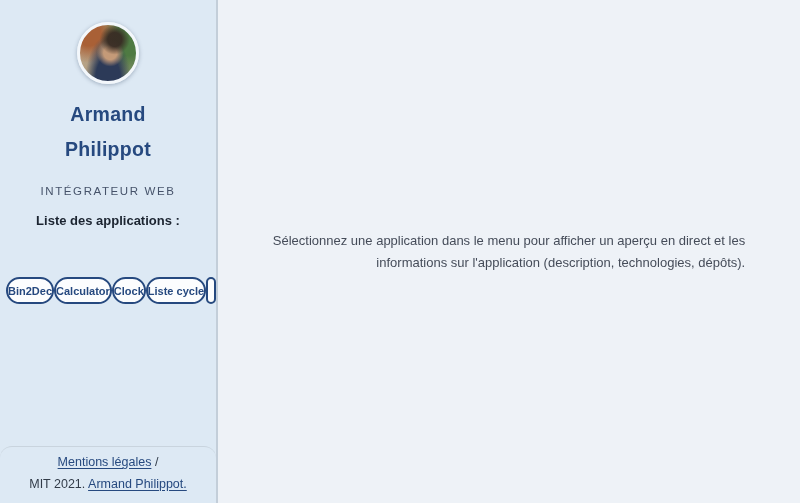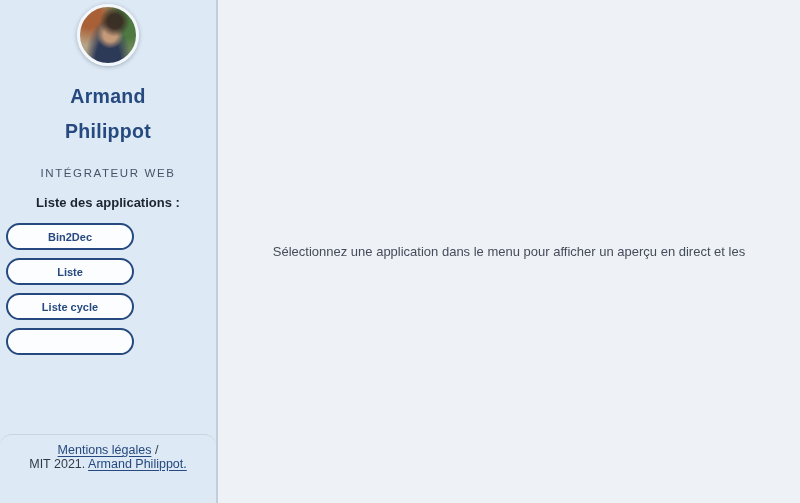--- a/index.html
+++ b/index.html
@@ -16,21 +16,21 @@
     height:503px;
     flex:0 0 218px;
     background:#dde9f4;
     border-right:2px solid #c3ced9;
     display:flex;
     flex-direction:column;
     align-items:center;
   }
   .profile {
     flex:0 0 auto;
-    padding-top:4px;
+    padding-top:22px;
     display:flex;
     flex-direction:column;
     align-items:center;
   }
   .avatar {
     width:62px; height:62px;
     border-radius:50%;
     border:3px solid #f3f7fb;
     box-shadow:0 1px 4px rgba(40,60,90,0.35);
     background:
@@ -60,32 +60,33 @@
 
   
   .app-nav {
     margin-top:16px;
     flex:1 1 auto;
     overflow:hidden;
     width:100%;
     display:flex;
     flex-direction:column;
     align-items:center;
+    gap:36px;
   }
   .nav-title {
     font-size:13px;
     font-weight:bold;
     color:#1b2430;
     line-height:15px;
     margin-bottom:13px;
   }
   .app-list {
     display:flex;
-    flex-direction:column;
-    align-items:flex-start;
+    flex-direction:row;
+    align-items:flex-end;
     width:100%;
     padding-left:6px;
   }
   .app-btn {
     width:128px;
     height:27px;
     margin-bottom:8px;
     border:2px solid #26497f;
     border-radius:15px;
     background:#fcfdfe;
@@ -97,30 +98,30 @@
     display:flex;
     align-items:center;
     justify-content:center;
     cursor:pointer;
   }
 
   
   .sidebar-footer {
     flex:0 0 auto;
     width:100%;
-    height:69px;
+    height:57px;
     border-top:1px solid #c9d4de;
     padding-top:8px;
     text-align:center;
     font-size:12.5px;
     color:#323c49;
     border-radius:12px;
   }
   .sidebar-footer .line { line-height:14px; }
-  .sidebar-footer .line + .line { margin-top:0; }
+  .sidebar-footer .line + .line { margin-top:8px; }
   .footer-link {
     color:#26497f;
     text-decoration:underline;
     text-underline-offset:2px;
     cursor:pointer;
   }
 
   
   .main-area {
     flex:1 1 auto;
@@ -149,21 +150,24 @@
   </div>
 
   <nav class="app-nav">
     <div class="nav-title">Liste des applications :</div>
     <div class="app-list">
 
       <button class="app-btn">
           <span>Bin2Dec</span>
         </button>
         <button class="app-btn">
-          <span>Liste</span>
+          <span>Calculator</span>
+        </button>
+        <button class="app-btn">
+          <span>Clock</span>
         </button>
         <button class="app-btn">
           <span>Liste cycle</span>
         </button>
         <button class="app-btn"></button>
     </div>
   </nav>
 
   <footer class="sidebar-footer">
     <div class="line">
@@ -173,14 +177,15 @@
     <div class="line">
       <span>MIT 2021.</span>
       <a class="footer-link">Armand Philippot.</a>
     </div>
   </footer>
 </aside>
 
 <main class="main-area">
   <p class="placeholder-message">
     <span>Sélectionnez une application dans le menu pour afficher un aperçu en direct et les</span>
+    <span>informations sur l'application (description, technologies, dépôts).</span>
   </p>
 </main>
 
 </body></html>

